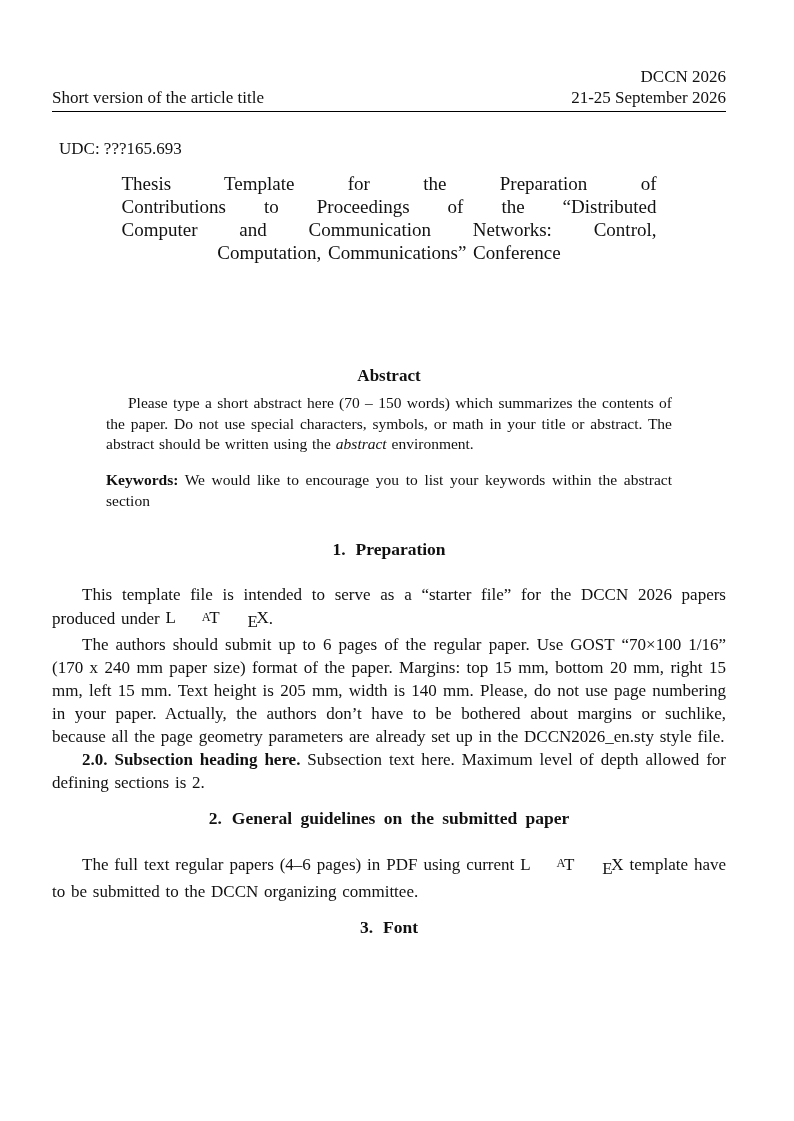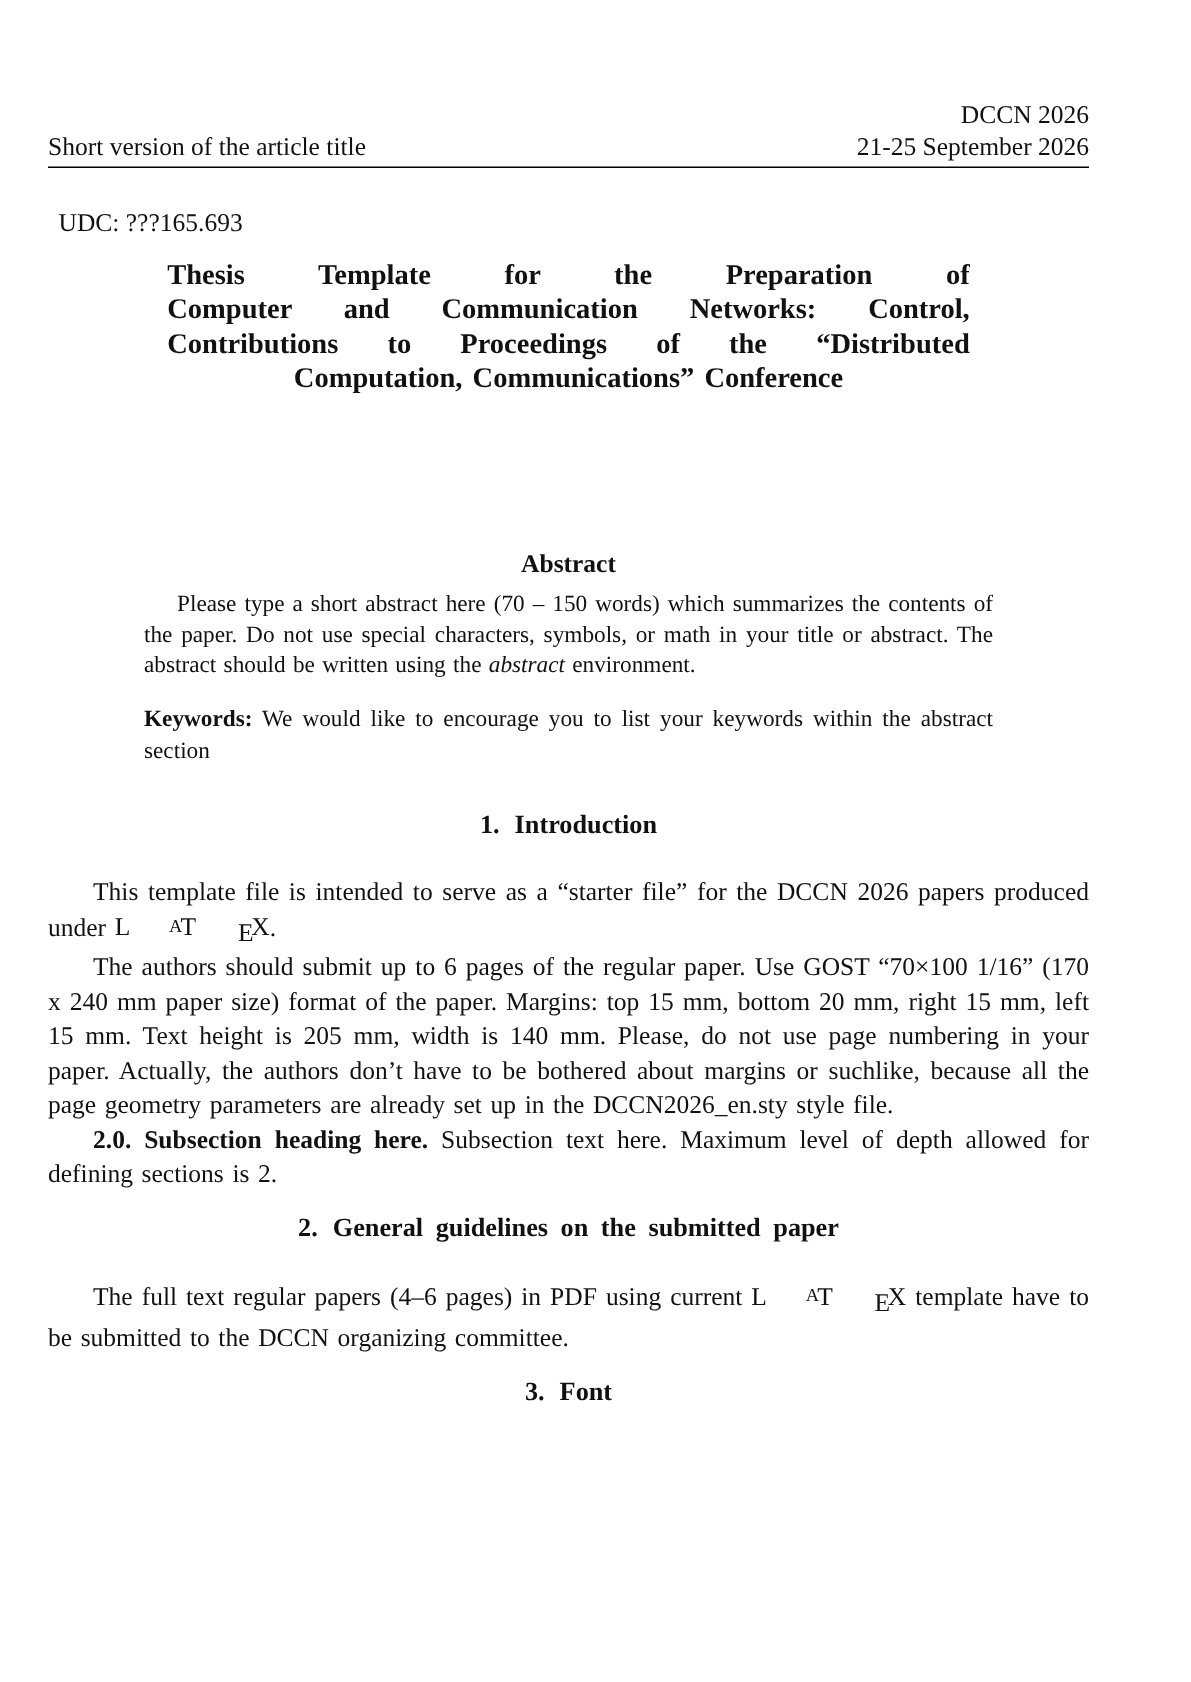--- a/index.html
+++ b/index.html
@@ -5,32 +5,32 @@
   html, body { margin: 0; padding: 0; background: #ffffff; }
   .page {
     position: relative;
     width: 794px;
     height: 1121px;
     background: #ffffff;
     color: #111111;
     font-family: "Liberation Serif", "DejaVu Serif", serif;
     overflow: hidden;
     box-sizing: border-box;
-    padding: 66px 68px 0 32px;
+    padding: 66px 68px 0 52px;
   }
 
   
   .hdr { border-bottom: 1.5px solid #000; padding-bottom: 3px; }
   .hdr-line1 { text-align: right; font-size: 17px; line-height: 21px; }
   .hdr-line2 { display: flex; justify-content: space-between; font-size: 17px; line-height: 21px; }
 
   .udc { margin-top: 26px; margin-left: 7px; font-size: 17px; line-height: 21px; }
 
   
-  .title { width: 535px; margin: 13px auto 0 auto; font-weight: bold; font-size: 19px; line-height: 23px; }
+  .title { width: 535px; margin: 13px auto 0 auto; font-weight: normal; font-size: 19px; line-height: 23px; }
   .title-line { text-align: justify; text-align-last: justify; word-spacing: 2px; }
   .title-line.last { text-align: left; text-align-last: center; }
 
   
   .abstract-block { width: 566px; margin: 101px auto 0 auto; }
   .abstract-heading { text-align: center; font-weight: bold; font-size: 17px; line-height: 22px; }
   .abstract-text { margin: 6px 0 0 0; font-size: 15.5px; line-height: 20.5px; text-align: justify; text-indent: 22px; word-spacing: 1px; }
   .keywords { margin: 14px 0 0 0; font-size: 15.5px; line-height: 21px; text-align: justify; word-spacing: 1px; }
 
   
@@ -60,32 +60,32 @@
     <div class="hdr-line2">
       <span>Short version of the article title</span>
       <span>21-25 September 2026</span>
     </div>
   </div>
 
   <div class="udc">UDC: ???165.693</div>
 
   <div class="title">
     <div class="title-line">Thesis Template for the Preparation of</div>
+    <div class="title-line">Contributions to Proceedings of the “Distributed</div>
     <div class="title-line">Computer and Communication Networks: Control,</div>
-    <div class="title-line">Contributions to Proceedings of the “Distributed</div>
     <div class="title-line last">Computation, Communications” Conference</div>
   </div>
 
   <div class="abstract-block">
     <div class="abstract-heading">Abstract</div>
     <p class="abstract-text"><span>Please type a short abstract here (70 – 150 words) which summarizes the contents of the paper. Do not use special characters, symbols, or math in your title or abstract. The abstract should be written using the </span><i class="inline-italic">abstract</i><span> environment.</span></p>
     <p class="keywords"><b class="inline-bold">Keywords:</b><span> We would like to encourage you to list your keywords within the abstract section</span></p>
   </div>
 
-  <div class="section-heading sh-1"><span class="sec-num">1.</span><span>Introduction</span></div>
+  <div class="section-heading sh-1"><span class="sec-num">1.</span><span>Preparation</span></div>
 
   <p class="para first"><span>This template file is intended to serve as a “starter file” for the DCCN 2026 papers produced under </span><span class="latex"><span>L</span><span class="lA">A</span><span>T</span><span class="lE">E</span><span>X</span></span><span>.</span></p>
 
   <p class="para">The authors should submit up to 6 pages of the regular paper. Use GOST “70×100 1/16” (170 x 240 mm paper size) format of the paper. Margins: top 15 mm, bottom 20 mm, right 15 mm, left 15 mm. Text height is 205 mm, width is 140 mm. Please, do not use page numbering in your paper. Actually, the authors don’t have to be bothered about margins or suchlike, because all the page geometry parameters are already set up in the DCCN2026_en.sty style file.</p>
 
   <p class="para"><b class="inline-bold">2.0. Subsection heading here.</b><span> Subsection text here. Maximum level of depth allowed for defining sections is 2.</span></p>
 
   <div class="section-heading sh-2"><span class="sec-num">2.</span><span>General guidelines on the submitted paper</span></div>
 
   <p class="para first"><span>The full text regular papers (4–6 pages) in PDF using current </span><span class="latex"><span>L</span><span class="lA">A</span><span>T</span><span class="lE">E</span><span>X</span></span><span> template have to be submitted to the DCCN organizing committee.</span></p>

